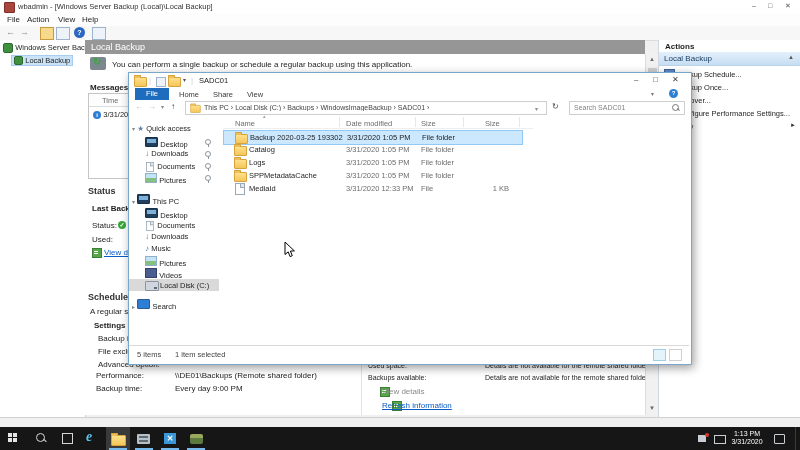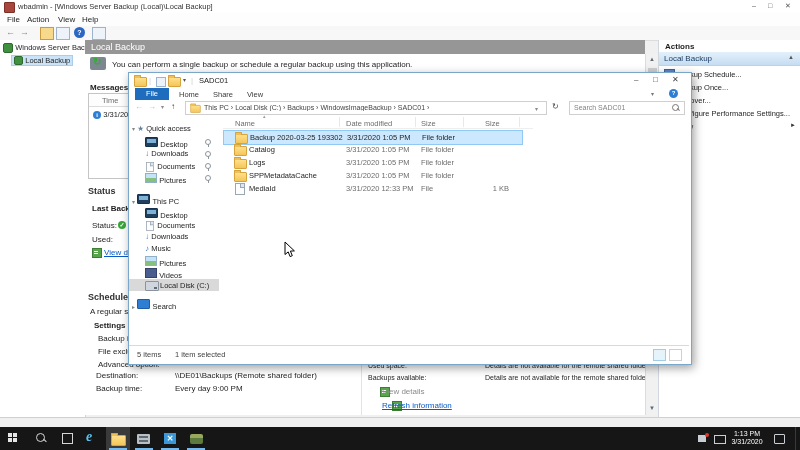--- a/index.html
+++ b/index.html
@@ -114,21 +114,21 @@
       <span class="abs grn-sq" style="left:7px;top:194px"></span>
       <span class="abs link nowrap" style="left:19px;top:194px">View details</span>
 
       
       <span class="abs t9 nowrap" style="left:3px;top:238px;font-weight:bold;color:#333">Scheduled Backup</span>
       <span class="abs nowrap" style="left:5px;top:253px">A regular scheduled backup is configured for this server</span>
       <span class="abs nowrap" style="left:9px;top:267px;font-weight:bold">Settings</span>
       <span class="abs nowrap" style="left:13px;top:280px">Backup items:</span>
       <span class="abs nowrap" style="left:13px;top:293px">File excluded:</span>
       <span class="abs nowrap" style="left:13px;top:306px">Advanced option:</span>
-      <span class="abs nowrap" style="left:11px;top:317px">Destination:</span>
+      <span class="abs nowrap" style="left:11px;top:317px">Performance:</span>
       <span class="abs nowrap" style="left:90px;top:317px">\\DE01\Backups (Remote shared folder)</span>
       <span class="abs nowrap" style="left:11px;top:330px">Backup time:</span>
       <span class="abs nowrap" style="left:90px;top:330px">Every day 9:00 PM</span>
 
       
       <div class="abs sep-v" style="left:276px;top:242px;height:119px;background:#e3e3e3"></div>
 
       
       <span class="abs t7 nowrap" style="left:283px;top:308px">Used space:</span>
       <span class="abs t7 nowrap" style="left:400px;top:308px">Details are not available for the remote shared folder.</span>

